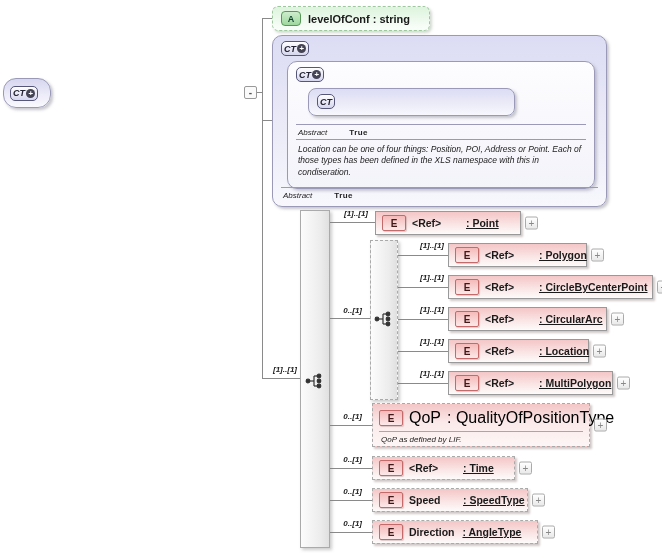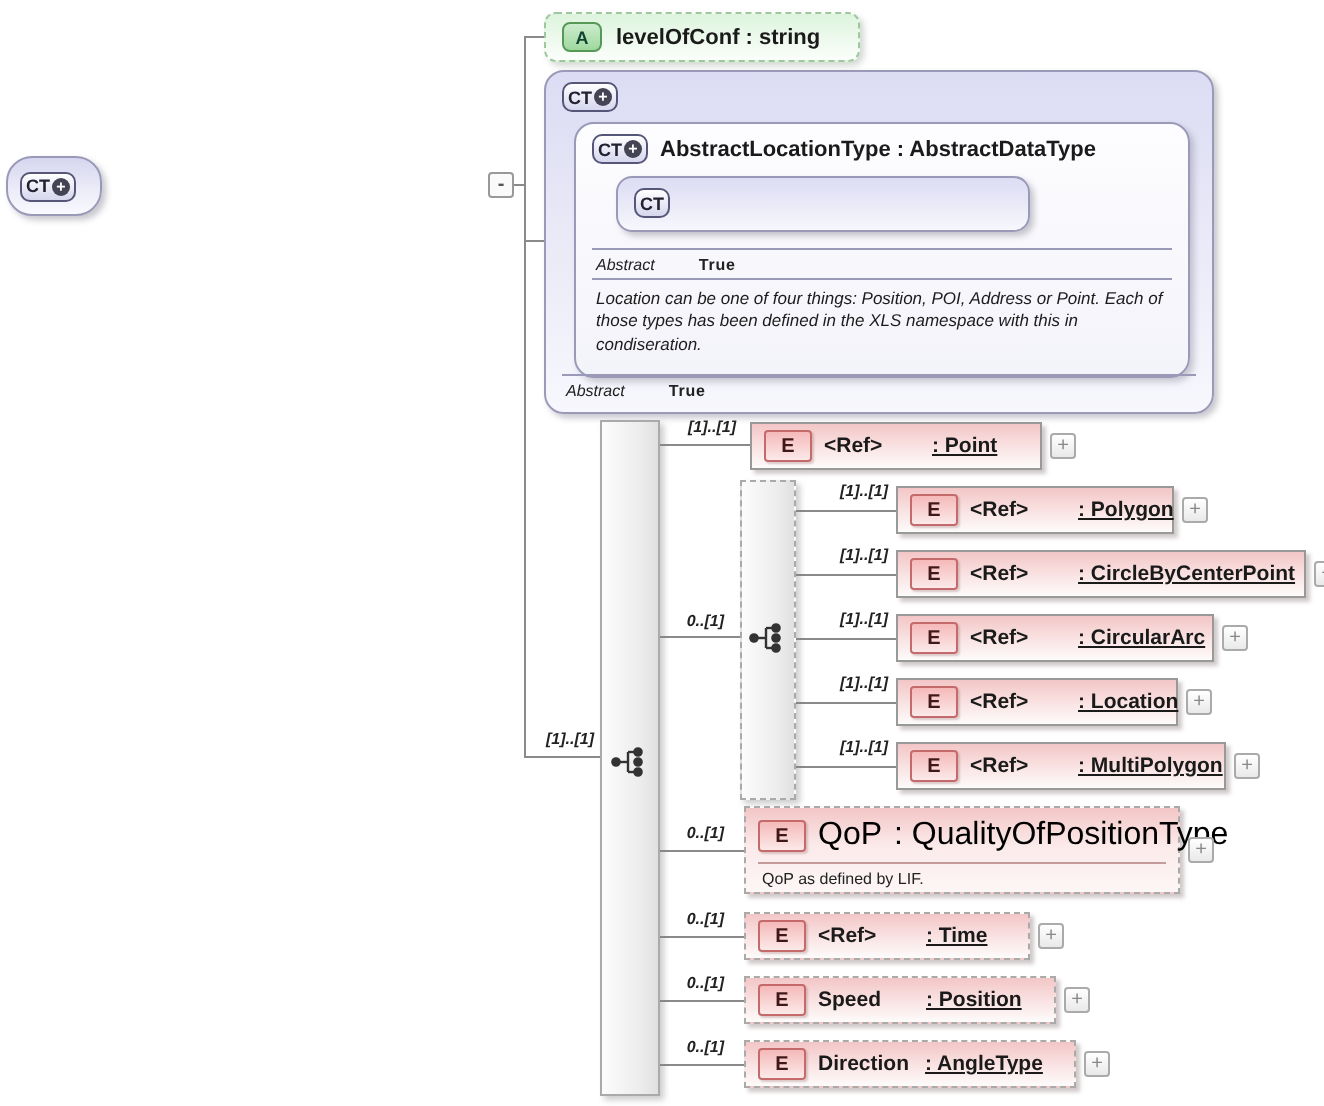--- a/index.html
+++ b/index.html
@@ -24,21 +24,21 @@
   .whitebox{
     position:absolute;border:1px solid #9a9ab8;border-radius:10px;
     background:linear-gradient(180deg,#fdfdff 0%,#f3f3fa 100%);
     box-shadow:2px 2px 3px rgba(130,130,145,.4);
   }
   .tb-head{display:flex;align-items:center;gap:6px;padding:5px 8px;white-space:nowrap;}
   .tb-title{font-size:11px;font-weight:bold;color:#1a1a1a;}
   .ct-badge{
     display:inline-flex;align-items:center;height:13px;padding:0 2px;
     border:1px solid #565678;border-radius:5px;color:#223;
-    background:linear-gradient(180deg,#ffffff,#d6d6ee);font-size:9px;font-weight:bold;
+    background:linear-gradient(180deg,#ffffff,#d6d6ee);font-size:9px;font-weight:bold;font-style:italic;
   }
   .plus-dot{
     width:9px;height:9px;border-radius:50%;background:#445;color:#fff;
     font-size:8px;line-height:9px;text-align:center;margin-left:1px;font-weight:bold;
   }
   .a-badge{
     display:inline-flex;align-items:center;justify-content:center;height:13px;width:18px;
     border:1px solid #569956;border-radius:4px;color:#143;
     background:linear-gradient(180deg,#cdeccd,#9ed89e);font-size:9px;font-weight:bold;
   }
@@ -101,21 +101,21 @@
     color:#888;font-size:10px;line-height:11px;text-align:center;
   }
   
   .el-annotated{
     position:absolute;box-sizing:border-box;border:1px dashed #aaa;
     background:linear-gradient(180deg,#f3c6c6 0%,#fbeaea 45%,#fdf6f6 100%);
     box-shadow:2px 2px 2px rgba(140,120,120,.4);
   }
   .el-annotated .hd{display:flex;align-items:center;gap:6px;padding:5px 10px 4px 6px;white-space:nowrap;}
   .el-annotated .asep{height:1px;background:#c59a9a;margin:0 6px;}
-  .el-annotated .anno{font-size:8px;color:#222;padding:3px 8px;}
+  .el-annotated .anno{font-size:8px;font-style:italic;color:#222;padding:3px 8px;}
   .icon-svg{display:block;}
 </style>
 </head>
 <body>
 
 <div id="canvas">
 
   <div class="vline" style="left:262px;top:18px;height:361px;"></div>
   <div class="hline" style="left:262px;top:18px;width:11px;"></div>
   <div class="hline" style="left:262px;top:120px;width:11px;"></div>
@@ -160,21 +160,20 @@
         <span class="plus-dot">+</span>
       </span>
     </div>
 
     <div class="whitebox" style="left:14px;top:25px;width:306px;height:126px;">
       <div class="tb-head">
         <span class="ct-badge">
           <span>CT</span>
           <span class="plus-dot">+</span>
         </span>
-        <span class="tb-title">AbstractLocationType : AbstractDataType</span>
       </div>
 
       <div class="typebox" style="left:20px;top:26px;width:205px;height:26px;border-radius:8px;">
         <div class="tb-head" style="padding:5px 8px;">
           <span class="ct-badge">
             <span>CT</span>
           </span>
         </div>
       </div>
 
@@ -283,21 +282,21 @@
 
   <div class="el opt" style="left:372px;top:456px;width:143px;">
     <span class="e-badge">E</span>
     <span class="nm">&lt;Ref&gt;</span>
     <span class="ty">: Time</span>
     <span class="plusbtn">+</span>
   </div>
   <div class="el opt" style="left:372px;top:488px;width:156px;">
     <span class="e-badge">E</span>
     <span class="nm">Speed</span>
-    <span class="ty">: Position</span>
+    <span class="ty">: SpeedType</span>
     <span class="plusbtn">+</span>
   </div>
   <div class="el opt" style="left:372px;top:520px;width:166px;">
     <span class="e-badge">E</span>
     <span class="nm" style="min-width:0;margin-right:2px;">Direction</span>
     <span class="ty">: AngleType</span>
     <span class="plusbtn">+</span>
   </div>
 
 </div>

